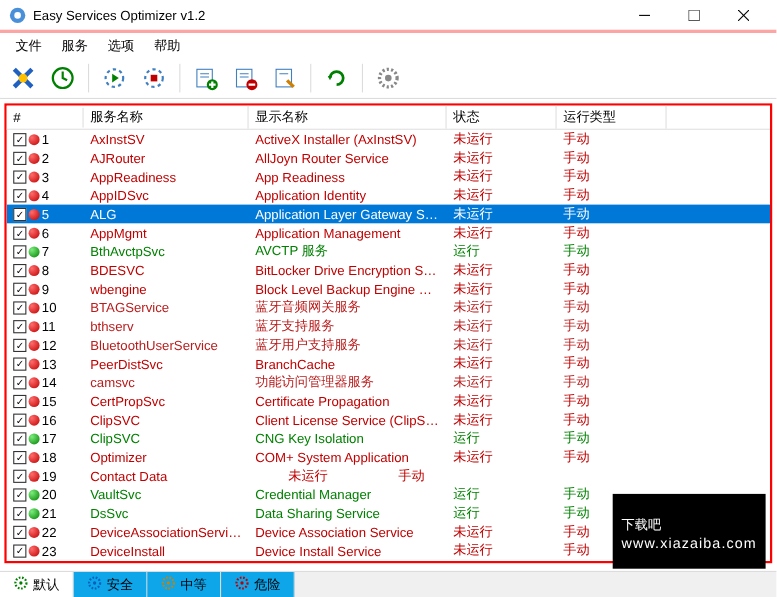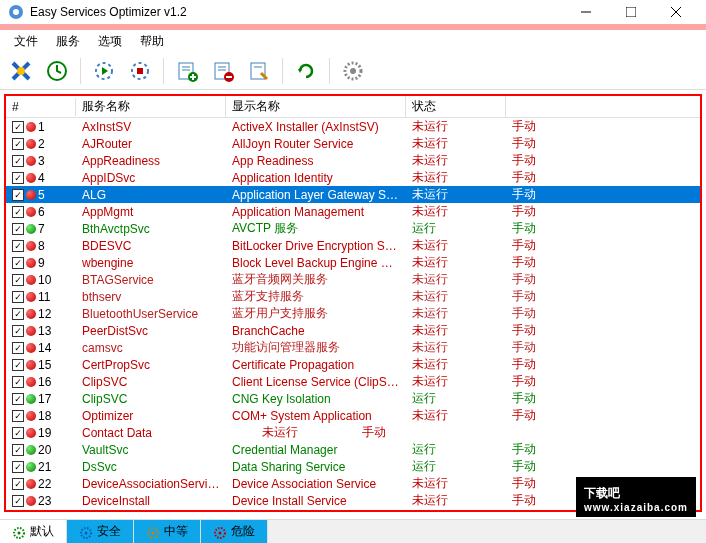--- a/index.html
+++ b/index.html
@@ -1,17 +1,17 @@
 <!DOCTYPE html>
 <html><head>
 <meta charset="utf-8">
 <style>
 *{box-sizing:border-box;margin:0;padding:0;font-family:"Microsoft YaHei",Tahoma,sans-serif;font-size:12px}
 body{background:#fff;width:706px;height:543px;overflow:hidden;position:relative}
-.titlebar{height:30px;background:#fff;display:flex;align-items:center;padding:0 8px;border-bottom:6px solid #fca5a5}
+.titlebar{height:30px;background:#fff;display:flex;align-items:center;padding:0 8px;border-bottom:3px solid #fca5a5}
 .titlebar .icon{width:16px;height:16px;margin-right:6px}
 .titlebar .title{flex:1;color:#000}
 .winbtn{width:45px;height:28px;display:flex;align-items:center;justify-content:center;color:#000}
 .menubar{height:22px;display:flex;align-items:flex-end;padding:0 6px;gap:2px}
 .menubar .mi{padding:2px 8px}
 .toolbar{height:38px;display:flex;align-items:center;padding:2px 6px;gap:6px;border-bottom:1px solid #dcdcdc}
 .tb{width:30px;height:30px;display:flex;align-items:center;justify-content:center;border-radius:2px}
 .sep{width:1px;height:26px;background:#dcdcdc;margin:0 2px}
 .gridwrap{border:2px solid red;margin:4px;height:418px;overflow:hidden;position:relative}
 .gridhead{display:flex;background:#fff;border-bottom:1px solid #e0e0e0;height:22px;align-items:center}
@@ -22,25 +22,25 @@
 .row .c{padding:0 6px;overflow:hidden;text-overflow:ellipsis}
 .row .c0{display:flex;align-items:center;gap:2px}
 .row.sel{background:#0078d7;color:#fff!important}
 .row.sel .c{color:#fff!important}
 .dot{width:10px;height:10px;border-radius:50%;display:inline-block}
 .dot.r{background:radial-gradient(circle at 30% 30%,#ff6b6b,#c00000)}
 .dot.g{background:radial-gradient(circle at 30% 30%,#7bed7b,#008000)}
 .cb{width:12px;height:12px;border:1px solid #333;display:flex;align-items:center;justify-content:center;font-size:9px;background:#fff;color:#000}
 .red{color:#c00000}.green{color:#008000}.blue{color:#b91c1c}
 .tabs{position:absolute;bottom:0;left:0;right:0;height:24px;display:flex;align-items:center;border-top:1px solid #dcdcdc;background:#f0f0f0}
-.tab{display:flex;align-items:flex-end;gap:4px;padding:3px 12px;border-right:1px solid #dcdcdc;background:#fff}
+.tab{display:flex;align-items:flex-start;gap:4px;padding:3px 12px;border-right:1px solid #dcdcdc;background:#fff}
 .tab.inactive{background:#0ea5e9}
 .gear{width:14px;height:14px}
-.watermark{position:absolute;right:10px;bottom:26px;background:#000;color:#fff;font-size:18px;font-weight:bold;padding:4px 8px;font-family:SimHei}
-.watermark .sub{font-size:10px;display:block;letter-spacing:1px}
+.watermark{position:absolute;right:10px;bottom:26px;background:#000;color:#fff;font-size:18px;font-weight:normal;padding:16px 8px;font-family:SimHei}
+.watermark .sub{font-size:13px;display:block;letter-spacing:1px}
 </style>
 </head>
 <body>
 
 <div class="titlebar">
   <svg class="icon" viewBox="0 0 16 16">
       <circle cx="8" cy="8" r="7" fill="#4a90d9"></circle>
       <circle cx="8" cy="8" r="3" fill="#fff"></circle>
     </svg>
   <span class="title">Easy Services Optimizer v1.2</span>
@@ -137,20 +137,21 @@
       </svg>
     </div>
 </div>
 
 <div class="gridwrap">
   <div class="gridhead">
     <div class="h c0">#</div>
     <div class="h c1">服务名称</div>
     <div class="h c2">显示名称</div>
     <div class="h c3">状态</div>
+    <div class="h c4">运行类型</div>
   </div>
   <div class="gridbody" id="gridbody">
       <div class="row">
         <div class="c c0">
           <span class="cb">✓</span>
           <span class="dot r"></span>
           <span>1</span>
         </div>
         <div class="c c1 red">AxInstSV</div>
         <div class="c c2 red">ActiveX Installer (AxInstSV)</div>

